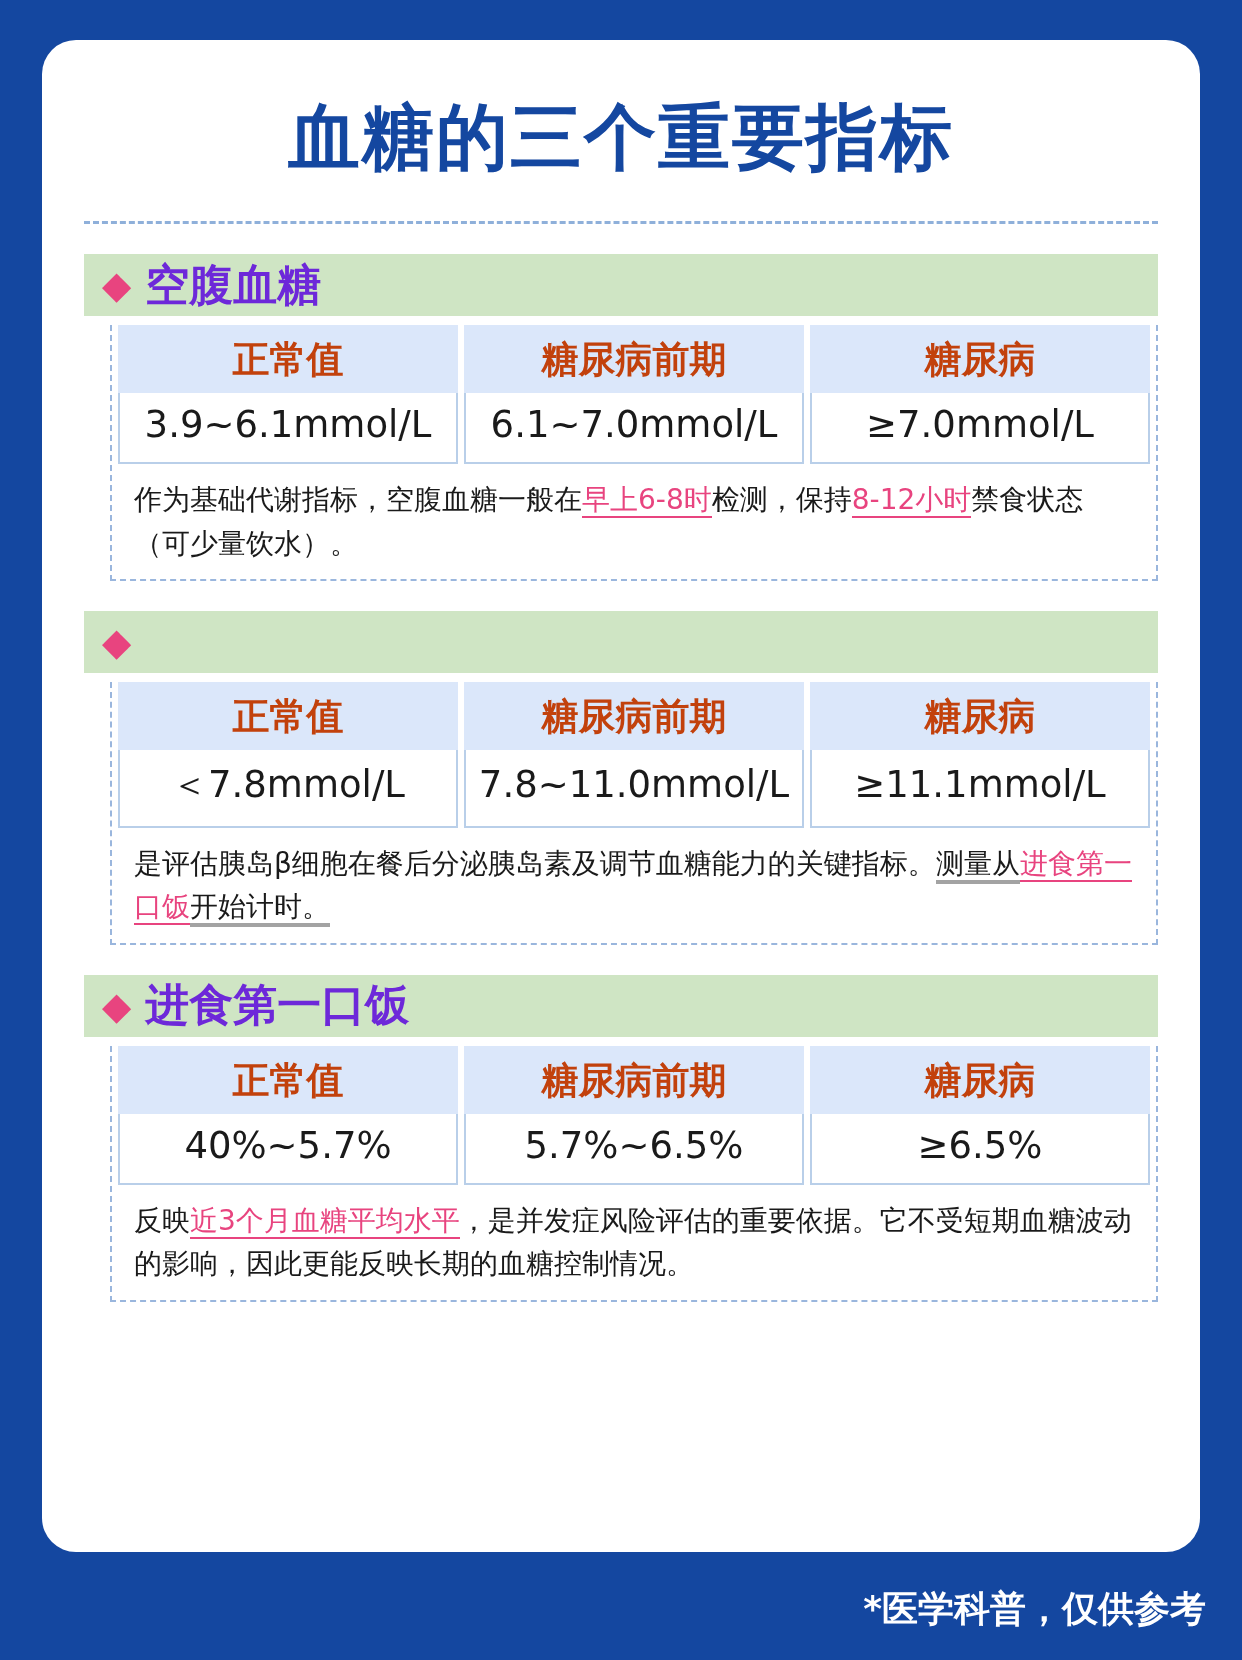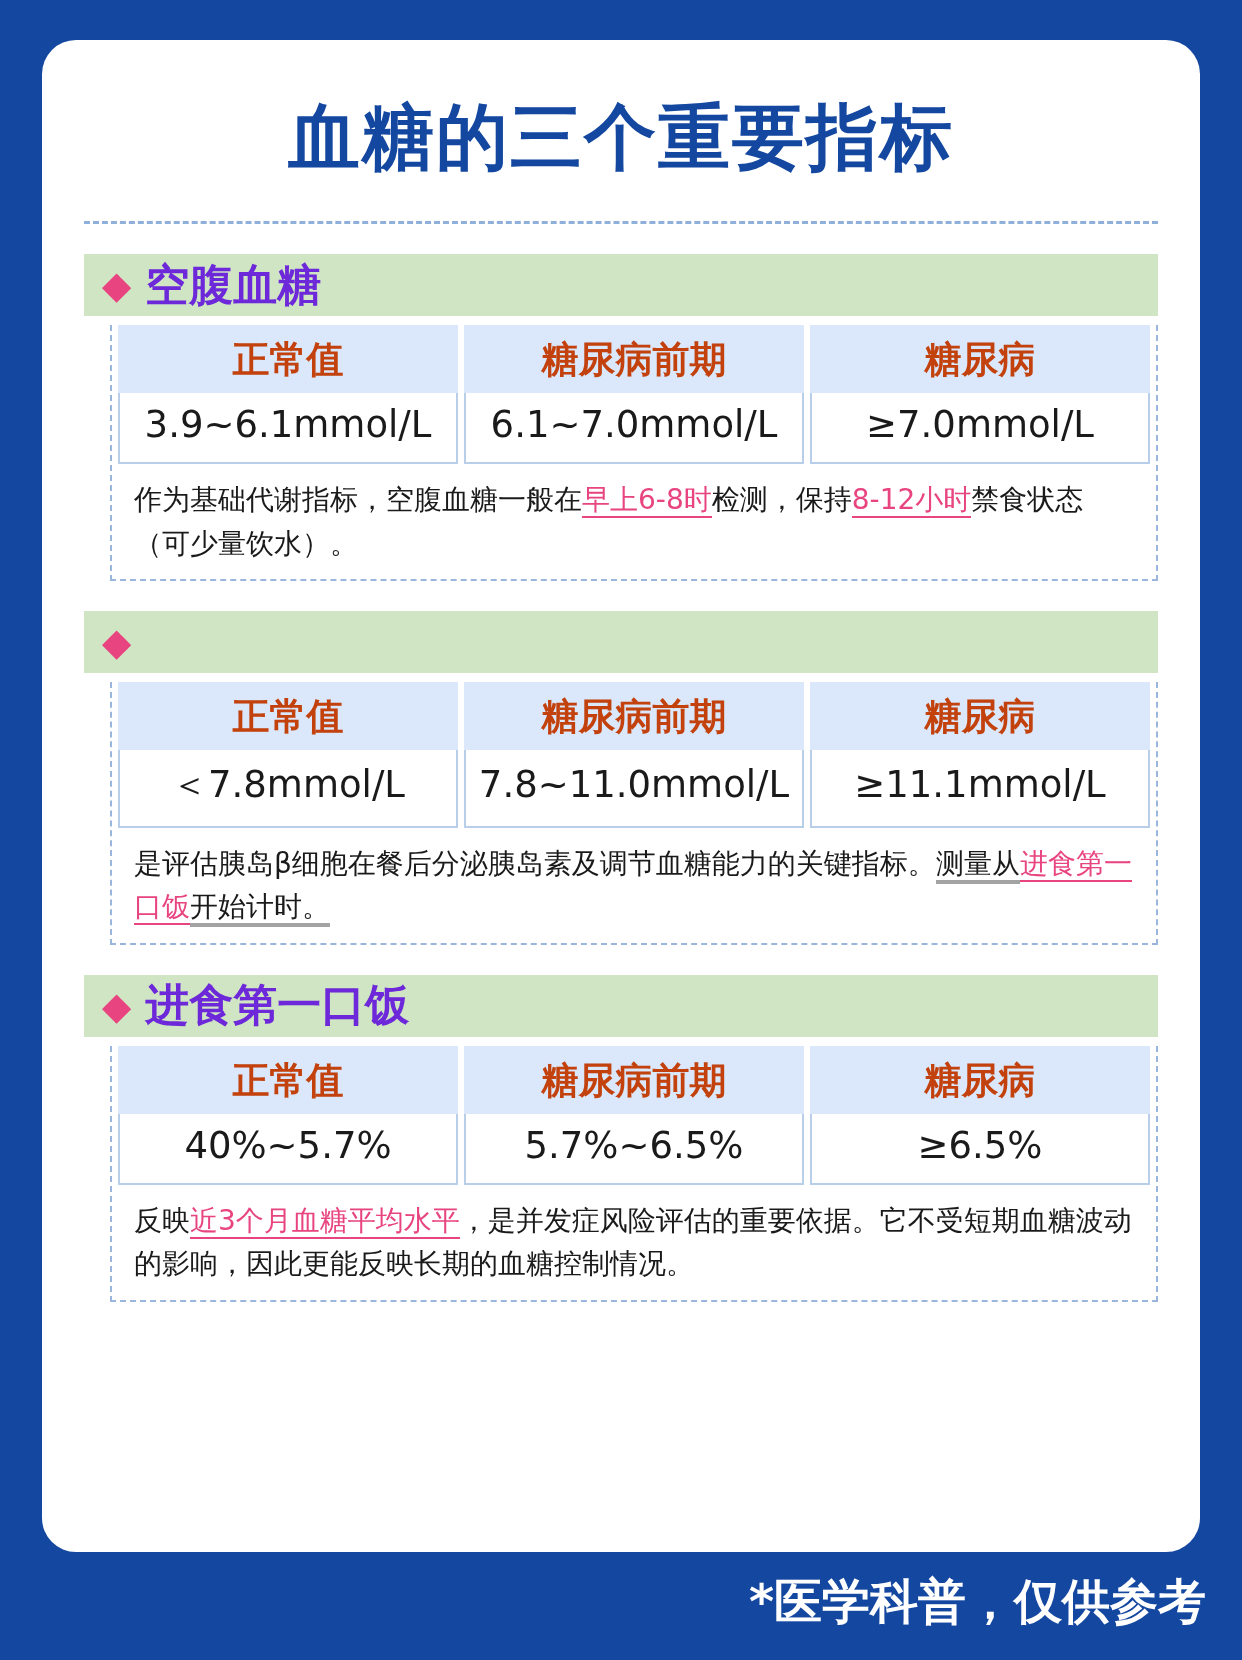--- a/index.html
+++ b/index.html
@@ -109,21 +109,21 @@
     border-bottom: 2px solid #e8447f;
   }
   .ul {
     border-bottom: 4px solid #a3a3a3;
   }
   .footnote {
     position: absolute;
     right: 36px;
     bottom: 26px;
     color: #ffffff;
-    font-size: 48px;
+    font-size: 36px;
     font-weight: bold;
     font-family: "DejaVu Sans", "Liberation Sans", sans-serif;
   }
 </style>
 </head>
 <body>
 
 <div class="card">
 
   <div class="title">血糖的三个重要指标</div>

